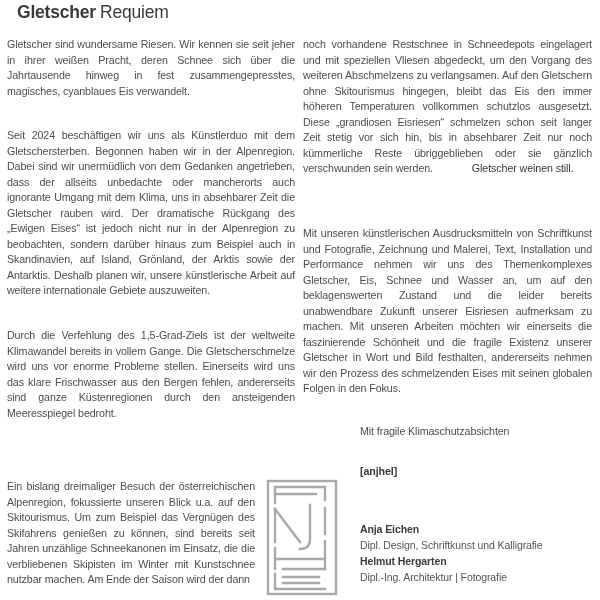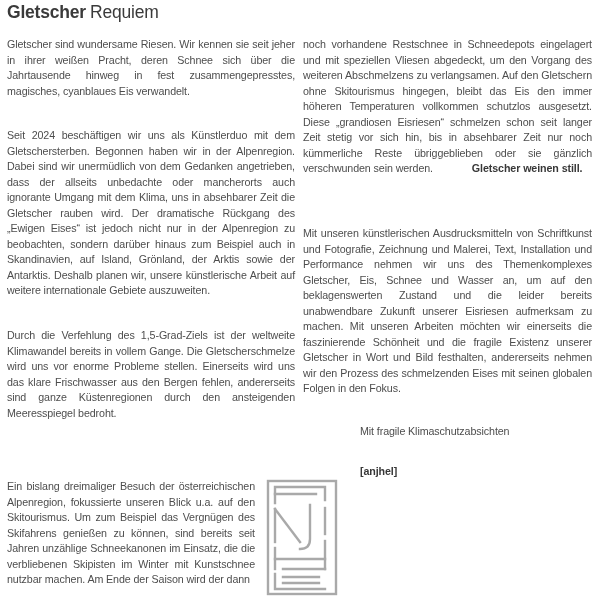--- a/index.html
+++ b/index.html
@@ -3,32 +3,32 @@
 <meta charset="utf-8">
 <style>
   html,body { margin:0; padding:0; background:#fff; }
   .page {
     position:relative; width:600px; height:600px; background:#ffffff;
     overflow:hidden;
     font-family:"Liberation Sans", sans-serif;
     color:#4d4d4d;
   }
   .page-title {
-    position:absolute; left:7px; top:2px;
+    position:absolute; left:17px; top:2px;
     font-size:17.5px; letter-spacing:-0.2px; color:#3a3a3a;
     white-space:nowrap;
   }
   .page-title .t-bold { font-weight:bold; }
   .page-title .t-reg  { font-weight:normal; margin-left:4px; }
   .body-par {
     position:absolute;
     font-size:10.7px; line-height:15.5px; letter-spacing:-0.1px;
     text-align:justify; color:#4d4d4d; margin:0;
   }
-  .body-par strong { color:#383838; font-weight:bold;padding-left:36px; }
+  .body-par strong { color:#383838; font-weight:normal;padding-left:36px; }
   .col-left  { left:7px;  width:288px; }
   .col-right { left:303px; width:289px; }
   .narrow    { width:248px; }
   .closing-line, .signature-line {
     position:absolute; left:360px;
     font-size:10.7px; line-height:14px; letter-spacing:-0.1px; color:#4d4d4d;
   }
   .signature-line { font-weight:bold; color:#383838; }
   .credits {
     position:absolute; left:360px; top:521px;
@@ -73,14 +73,20 @@
       <path d="M 9 69 V 90"></path>
       <path d="M 59 62 V 90"></path>
       <path d="M 9 80 H 59"></path>
       <path d="M 17 90 H 59"></path>
       <path d="M 9 95 V 110 H 59"></path>
       <path d="M 17 98 H 53"></path>
       <path d="M 17 104 H 53"></path>
     </svg>
   </div>
 
+  <div class="credits">
+    <div class="credit-name">Anja Eichen</div>
+    <div class="credit-role">Dipl. Design, Schriftkunst und Kalligrafie</div>
+    <div class="credit-name">Helmut Hergarten</div>
+    <div class="credit-role">Dipl.-Ing. Architektur | Fotografie</div>
+  </div>
 
 </div>
 
 </body></html>

